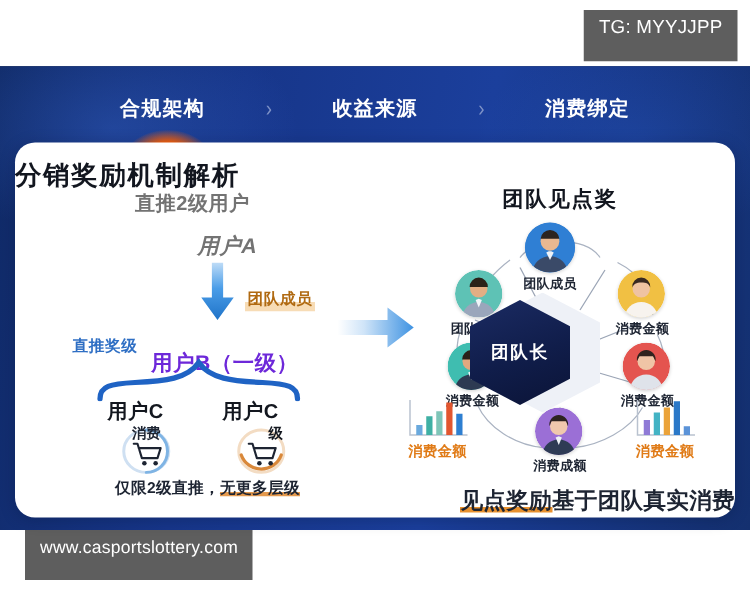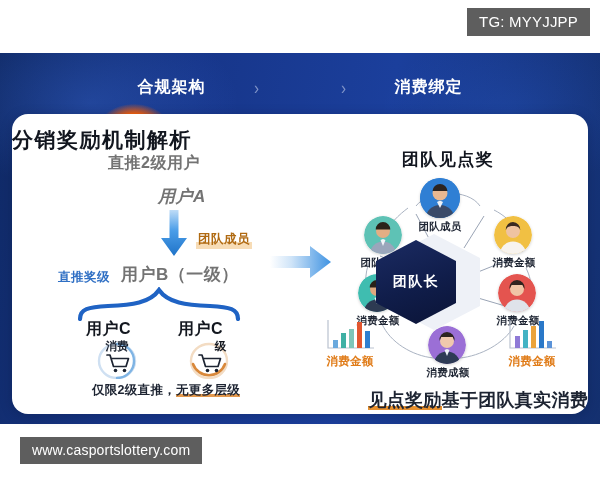--- a/index.html
+++ b/index.html
@@ -12,21 +12,21 @@
   }
   #stage{position:relative;width:600px;height:480px;overflow:hidden;background:#fff;}
 
   
   .wm{
     position:absolute;
     background:#5e5e5e;
     color:#ffffff;
     font-size:14px;
     letter-spacing:.2px;
-    padding:6px 12px 7px;
+    padding:6px 12px 20px;
     white-space:nowrap;
     line-height:1;
   }
   #wm-tg{right:10px;top:8px;font-size:15px;}
   #wm-url{left:20px;bottom:16px;font-size:14px;}
 
   
   #banner{
     position:absolute;left:0;top:53px;width:600px;height:371px;
     background:linear-gradient(100deg,#102a66 0%,#17368a 30%,#1b3f9c 60%,#14306f 100%);
@@ -98,22 +98,22 @@
     position:absolute;left:170px;top:99px;
     font-size:12.5px;font-weight:bold;color:#b06a12;letter-spacing:.5px;white-space:nowrap;
     background:linear-gradient(to bottom,rgba(255,255,255,0) 60%,#f7dcb6 60%,#f7dcb6 100%);
     padding:0 2px 1px;
   }
   .tag-jiangji{
     position:absolute;left:32px;top:137px;
     font-size:12.5px;font-weight:bold;color:#2f6fc4;letter-spacing:.5px;white-space:nowrap;
   }
   .user-b{
-    position:absolute;left:95px;top:131px;
-    font-size:17px;font-weight:bold;color:#737373;letter-spacing:.5px;white-space:nowrap;
+    position:absolute;left:95px;top:147px;
+    font-size:17px;font-weight:bold;color:#6d28d9;letter-spacing:.5px;white-space:nowrap;
   }
 
   
   #brace{position:absolute;left:48px;top:155px;width:170px;height:34px;}
 
   .user-c{
     position:absolute;top:187px;
     font-size:16px;font-weight:bold;color:#13171f;letter-spacing:.5px;white-space:nowrap;
   }
   .user-c.l{left:60px;}
@@ -195,20 +195,21 @@
 <div id="stage">
 
   <div class="wm" id="wm-tg">TG: MYYJJPP</div>
 
   <div id="topline"></div>
   <div id="banner"></div>
 
   <div id="nav">
     <div class="nav-item">合规架构</div>
     <div class="nav-sep">›</div>
+    <div class="nav-item">收益来源</div>
     <div class="nav-sep">›</div>
     <div class="nav-item">消费绑定</div>
   </div>
 
   <div id="orange-arc"></div>
 
   <div id="card">
 
     <div id="headline">分销奖励机制解析</div>
 

